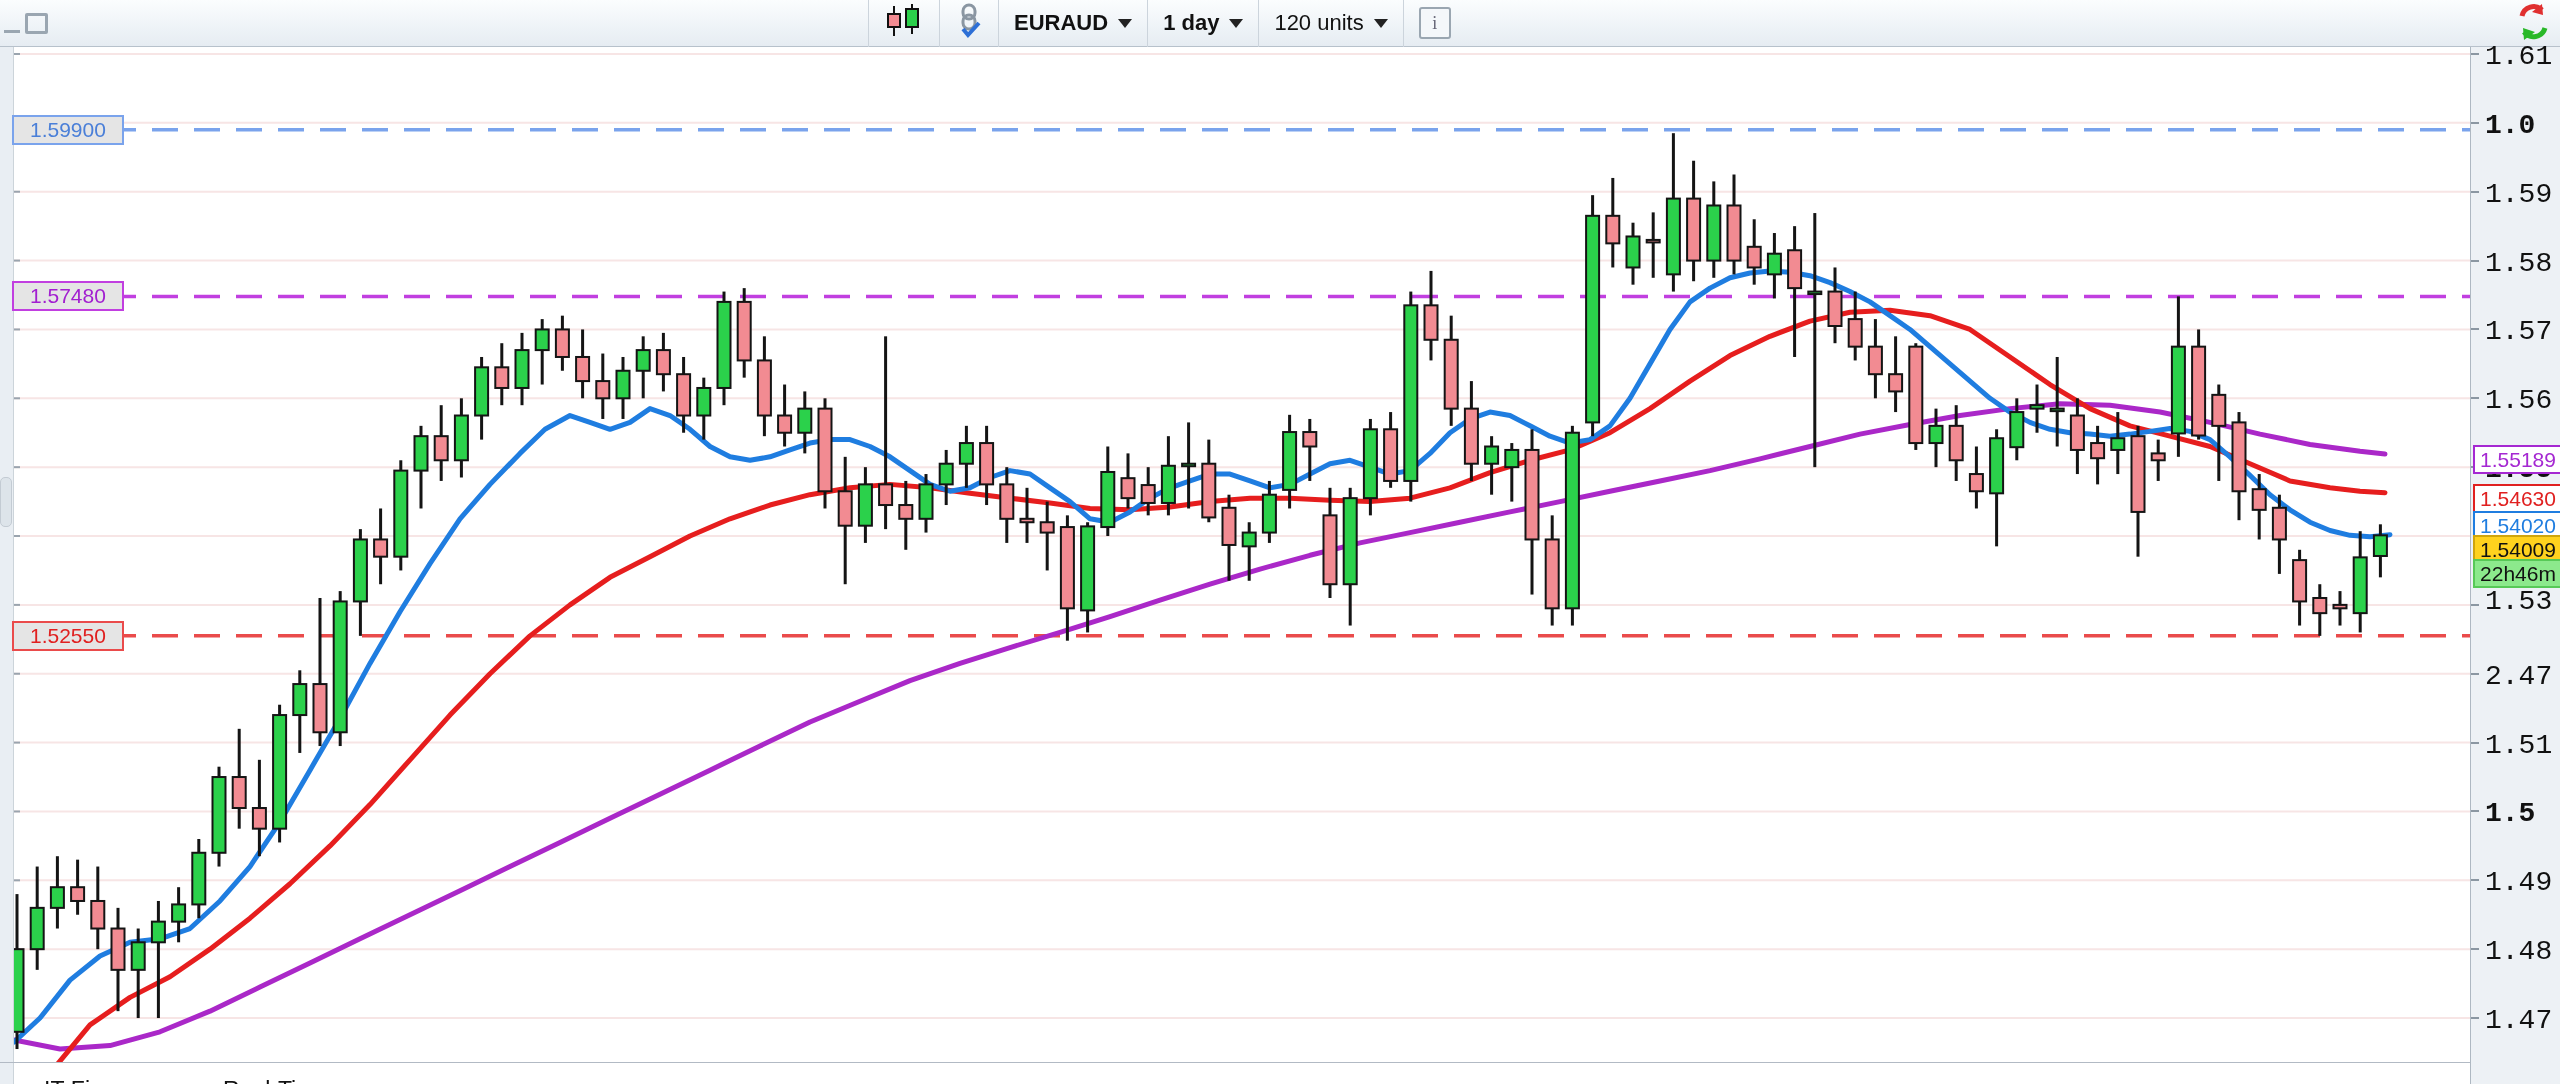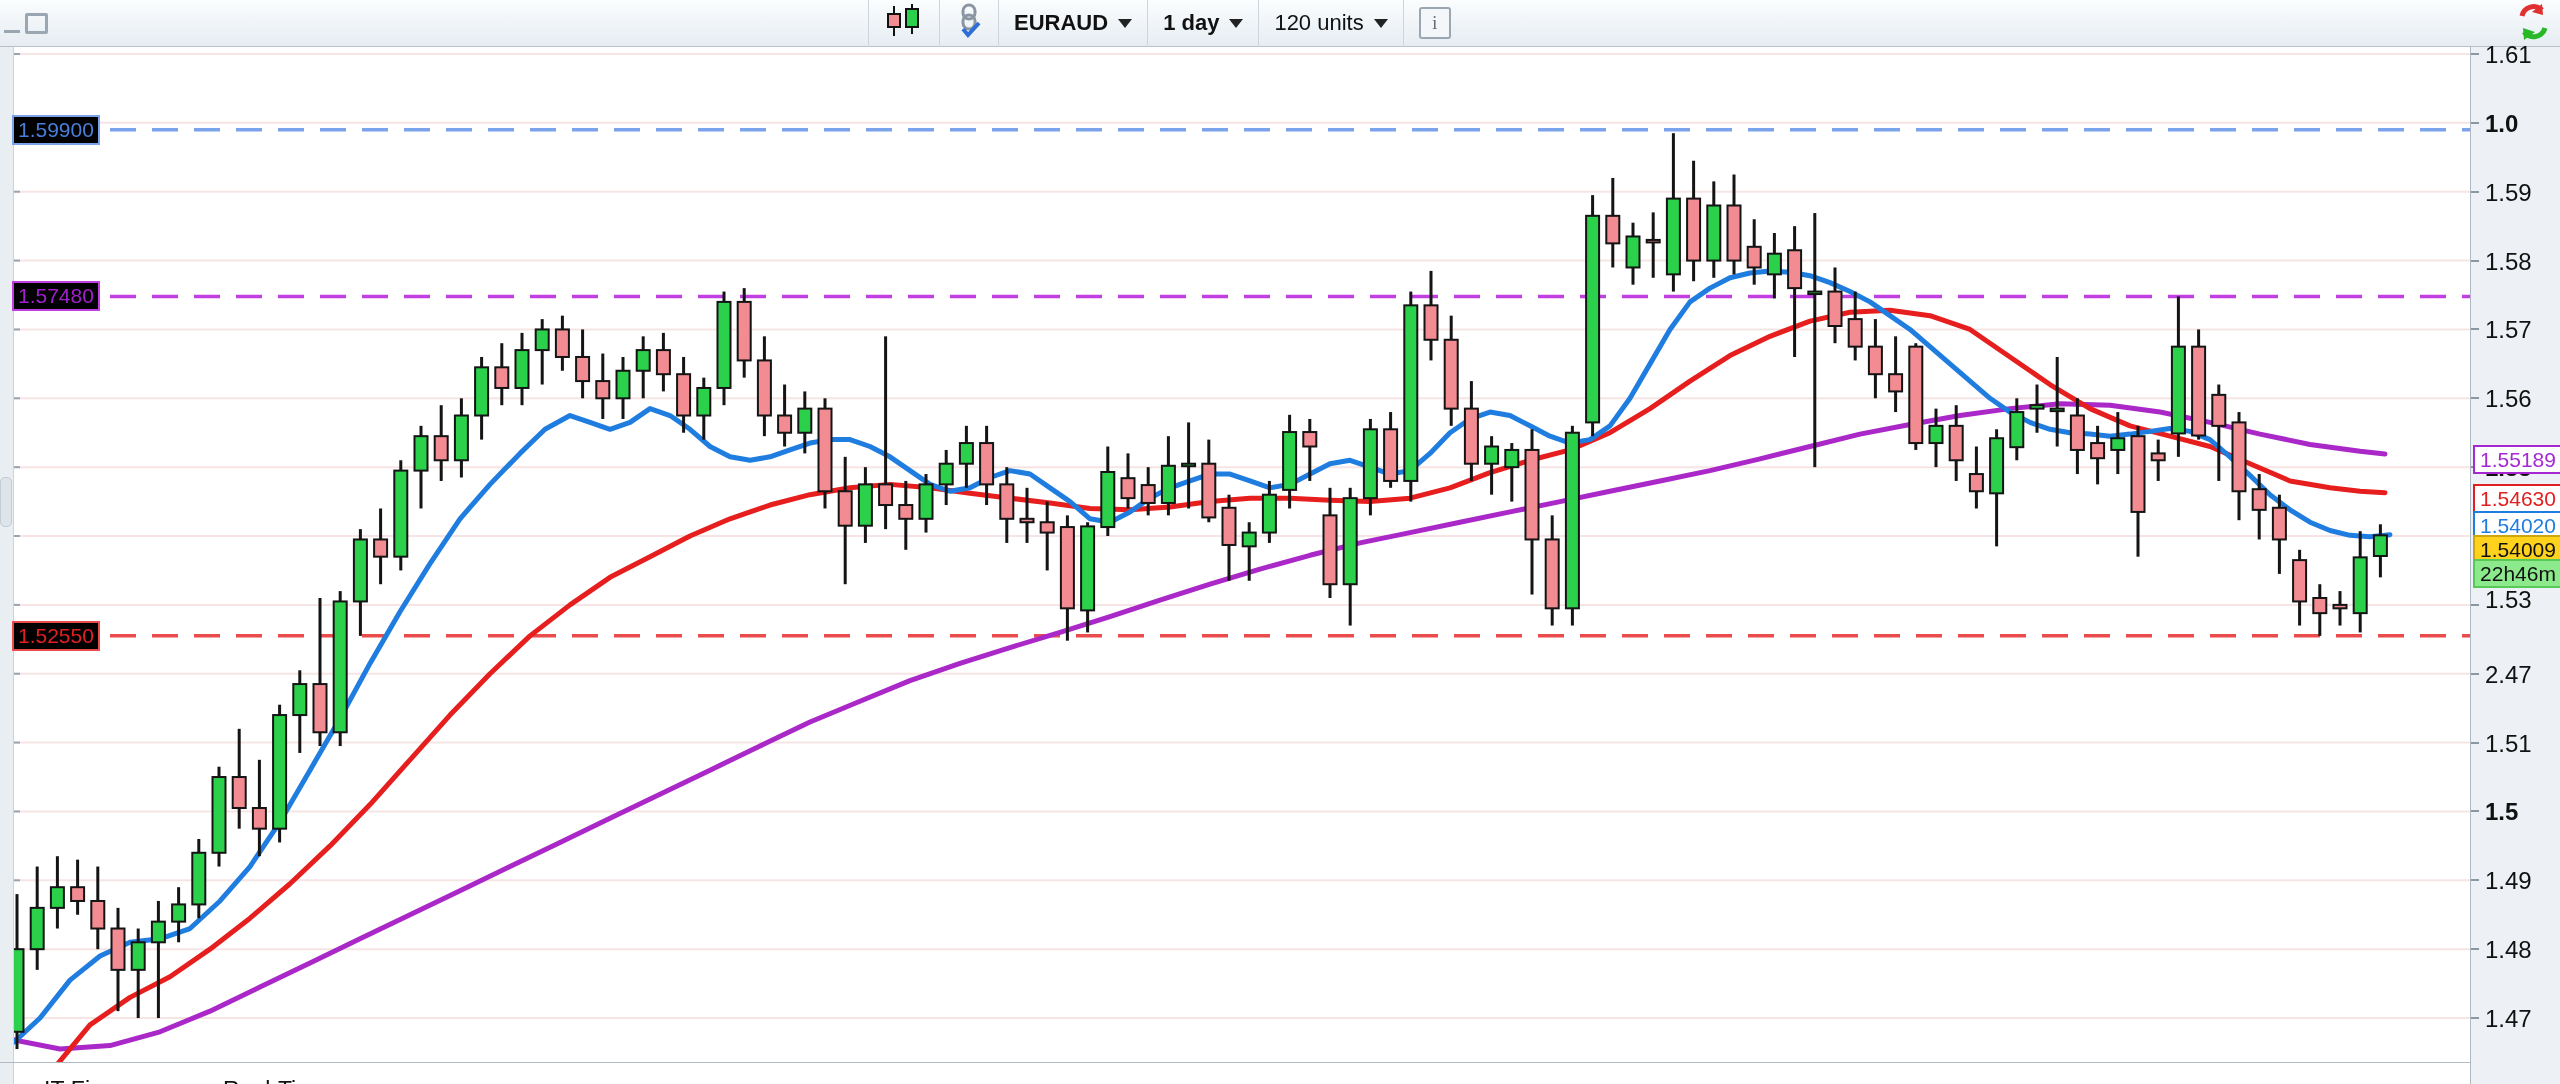--- a/index.html
+++ b/index.html
@@ -34,28 +34,28 @@
   .left-strip{position:absolute;left:0;top:47px;width:13px;height:1037px;
     background:#e9eef3;border-right:1px solid #ccd4da;}
   .strip-thumb{position:absolute;left:0px;top:430px;width:10px;height:48px;background:#dde4ea;
     border:1px solid #c3cbd3;border-radius:5px;cursor:pointer;}
 
   
   .plot{position:absolute;left:14px;top:47px;width:2456px;height:1015px;background:#ffffff;cursor:crosshair;}
   .plot-bottom{position:absolute;left:0;top:1062px;width:2470px;height:1px;background:#b2bac4;}
   .watermark{position:absolute;left:30px;top:1030px;font-size:23px;color:#111;}
 
-  .level-tag{position:absolute;height:26px;padding:0 4px;background:#000000;border:2px solid;
+  .level-tag{position:absolute;height:26px;padding:0 16px;background:#e5e5e5;border:2px solid;
     display:flex;align-items:center;font-size:21px;cursor:pointer;}
 
   
   .axis{position:absolute;left:2470px;top:47px;width:90px;height:1037px;
     background:#edf1f5;border-left:1px solid #aeb8c2;cursor:ns-resize;}
   .tick-dash{position:absolute;left:0px;width:8px;height:2px;background:#8b97a2;}
-  .tick-label{position:absolute;left:14px;font-size:24px;color:#111;}
+  .tick-label{position:absolute;left:14px;font-size:28px;color:#111;font-family:Liberation Mono, monospace;}
   .tick-label.bold{font-weight:bold;}
   .price-tag{position:absolute;left:2px;min-width:76px;height:25px;padding:0 5px;
     display:flex;align-items:center;justify-content:center;font-size:21px;border:2px solid;background:#fff;}
 </style>
 </head>
 <body>
 
 <div id="stage">
 
   <div class="toolbar">

